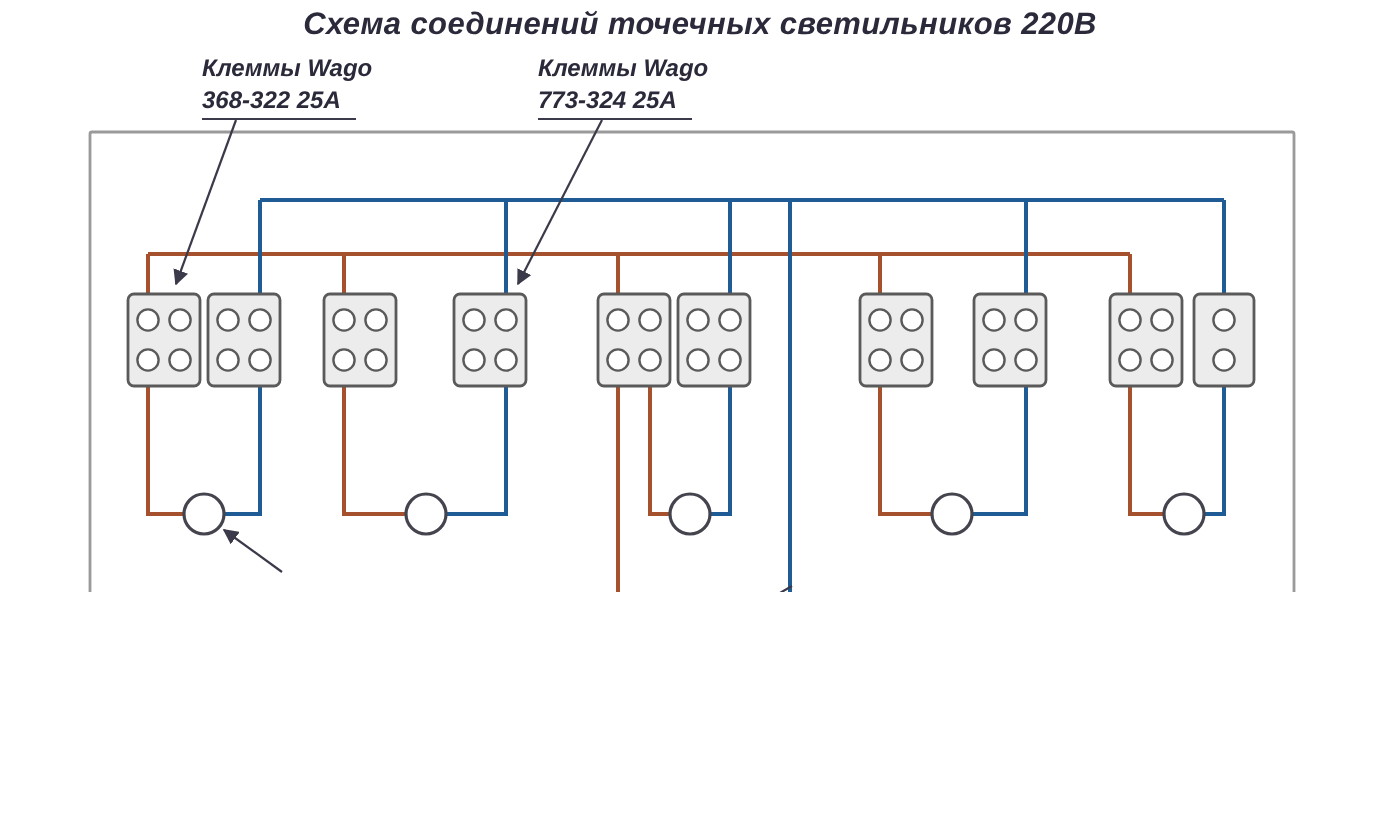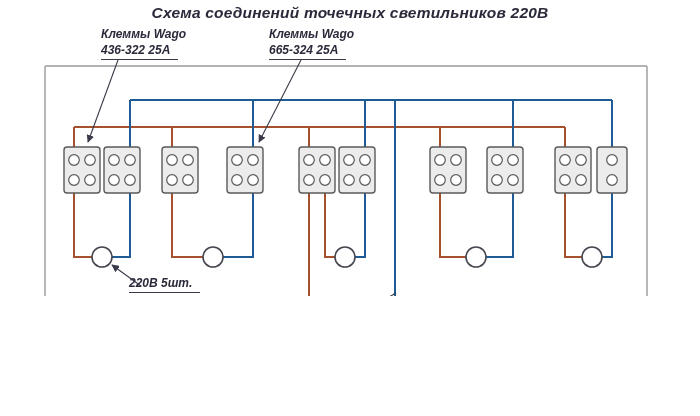--- a/index.html
+++ b/index.html
@@ -127,29 +127,28 @@
       <path class="leader" d="M301 60 L259 142" marker-end="url(#arrow)"></path>
       <path class="leader" d="M141 286 L112 265" marker-end="url(#arrow)"></path>
       <path class="leader" d="M396 293 L313 341"></path>
     </g>
   </svg>
 
   <div class="t title">Схема соединений точечных светильников 220В</div>
 
   <div class="t" style="left:101px;top:26px;">
     <div>Клеммы Wago</div>
-    <div class="u">436-322 25А</div>
+    <div class="u">368-322 25А</div>
   </div>
 
   <div class="t" style="left:269px;top:26px;">
     <div>Клеммы Wago</div>
-    <div class="u">665-324 25А</div>
+    <div class="u">773-324 25А</div>
   </div>
 
   <div class="t" style="left:129px;top:275px;">
-    <div><span class="u">220В 5шт.</span></div>
   </div>
 
 
   <div class="t" style="left:211px;top:344px;">L1</div>
 
   <div class="t" style="left:203px;top:369px;">N</div>
 </div>
 
 </body></html>

